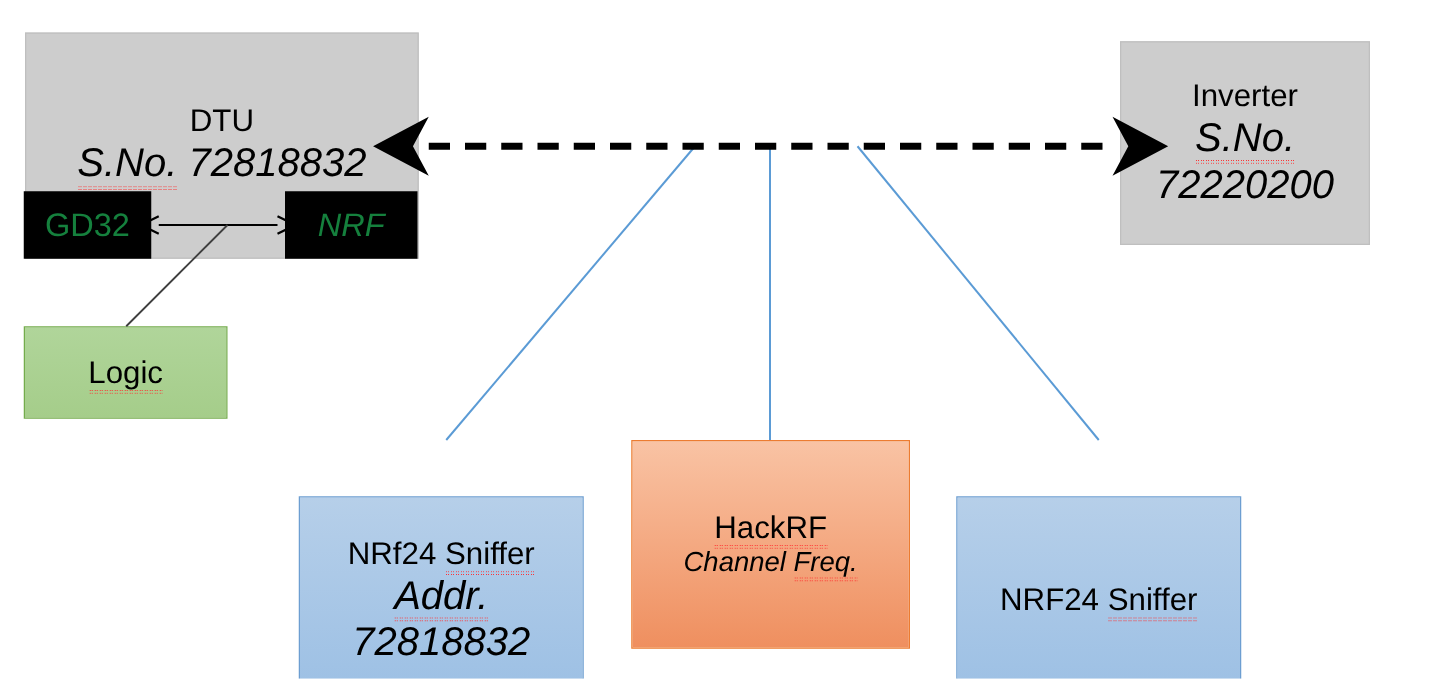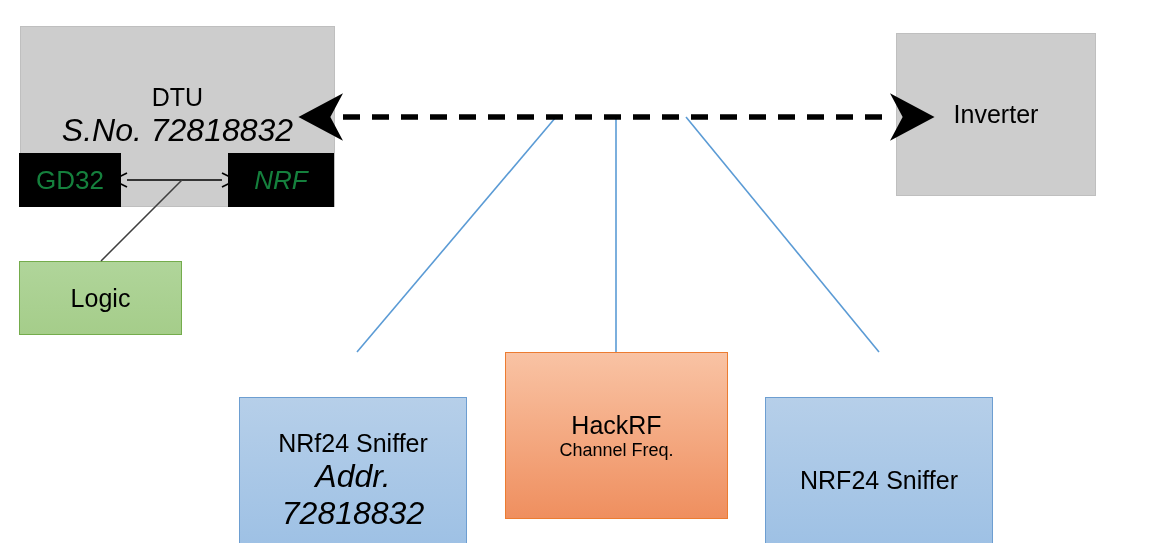--- a/index.html
+++ b/index.html
@@ -59,21 +59,21 @@
   }
 
   
   .orange-box {
     background: linear-gradient(180deg, #f9c3a4 0%, #ef8f5f 100%);
     border: 1px solid #ec7c31;
   }
 
   .line1 { font-size: 25px; }
   .line2 { font-size: 32px; font-style: italic; }
-  .small { font-size: 18px; }
+  .small { font-size: 22px; font-style: italic; }
   .chip-label { font-size: 26px; }
 
   
   .sq {
     position: relative;
     display: inline-block;
   }
   .sq::after {
     content: "";
     position: absolute;
@@ -128,20 +128,24 @@
   </div>
 
   <div class="node green-box" style="left:19px; top:261px; width:163px; height:74px;">
     <div class="line1">
       <span class="sq">Logic</span>
     </div>
   </div>
 
   <div class="node gray-box" style="left:896px; top:33px; width:200px; height:163px;">
     <div class="line1">Inverter</div>
+    <div class="line2">
+      <span class="sq">S.No.</span>
+      <span>72220200</span>
+    </div>
   </div>
 
   <div class="node blue-box" style="left:239px; top:352px; width:228px; height:167px;">
     <div class="line1">
       <span>NRf24&nbsp;</span><span class="sq">Sniffer</span>
     </div>
     <div class="line2">
       <span class="sq">Addr.</span>
       <span>72818832</span>
     </div>

